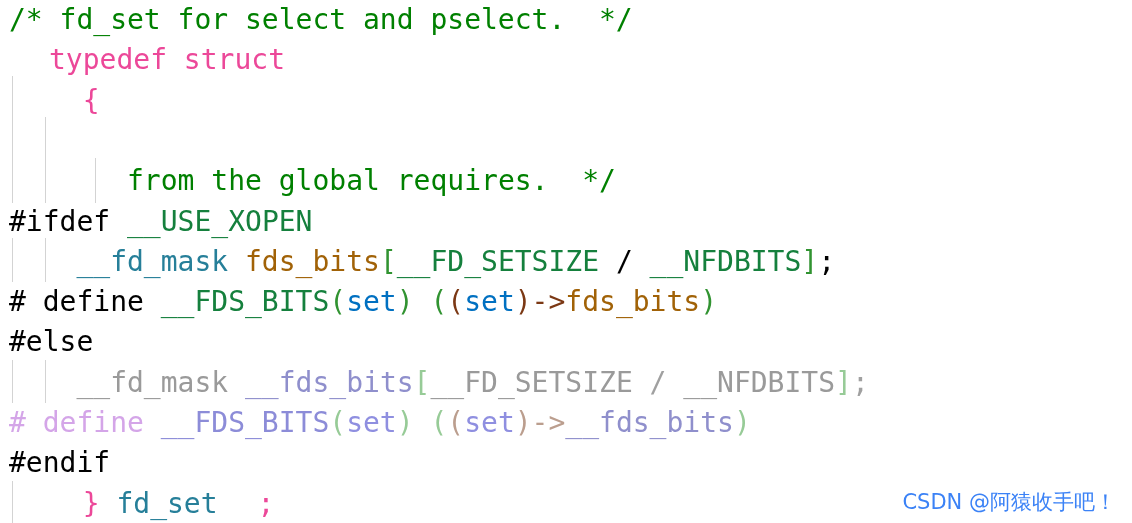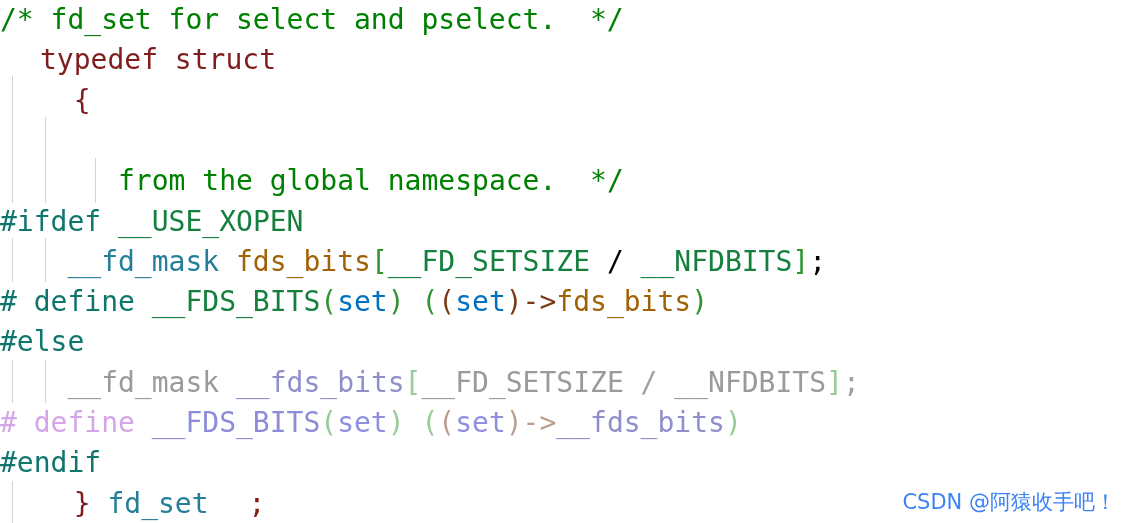--- a/index.html
+++ b/index.html
@@ -13,21 +13,21 @@
   }
   #editor {
     position: relative;
     width: 1132px;
     height: 523px;
     background: #ffffff;
     overflow: hidden;
   }
   .code-area {
     position: absolute;
-    left: 0;
+    left: 9px;
     top: 0;
     width: 1032px;
     height: 523px;
   }
   
   .indent-guides {
     position: absolute;
     left: 0; top: 0;
     width: 1132px; height: 523px;
     pointer-events: none;
@@ -45,22 +45,22 @@
     line-height: 40.3px;
     white-space: pre;
     font-size: 28px;
     letter-spacing: 0;
     font-family: "DejaVu Sans Mono", "Liberation Mono", monospace;
   }
   .line span { white-space: pre; }
 
   
   .t-comment   { color: #008000; }
-  .t-keyword   { color: #7f1d1d; padding-left: 40px; }
-  .t-pp        { color: #0f766e; }
+  .t-keyword   { color: #ec4899; padding-left: 40px; }
+  .t-pp        { color: #000000; }
   .t-macro     { color: #15803d; }
   .t-type      { color: #267f99; }
   .t-field     { color: #a16207; }
   .t-var       { color: #0070c1; }
   .t-plain     { color: #000000; }
   .t-op        { color: #000000; }
   .t-br1       { color: #319331; }
   .t-br2       { color: #7b3814; }
   .t-arrow     { color: #7b3814; }
 
@@ -100,21 +100,21 @@
       <div class="guide" style="left: 45px; top: 117px; height: 86px; background: rgb(211, 211, 211);"></div>
       <div class="guide" style="left: 45px; top: 238px; height: 44px; background: rgb(211, 211, 211);"></div>
       <div class="guide" style="left: 45px; top: 360px; height: 43px; background: rgb(211, 211, 211);"></div>
       <div class="guide" style="left: 95px; top: 158px; height: 45px; background: rgb(211, 211, 211);"></div>
     </div>
 
   <div class="code-area" id="code-area">
       <div class="line" style="top: 0px;"><span class="t-comment">/* fd_set for select and pselect.  */</span></div>
       <div class="line" style="top: 40.3px;"><span class="t-keyword">typedef struct</span></div>
       <div class="line" style="top: 80.6px;"><span class="t-plain">  </span><span class="t-keyword">{</span></div>
-      <div class="line" style="top: 161.2px;"><span class="t-plain">       </span><span class="t-comment">from the global namespace.  */</span></div>
+      <div class="line" style="top: 161.2px;"><span class="t-plain">       </span><span class="t-comment">from the global requires.  */</span></div>
       <div class="line" style="top: 201.5px;"><span class="t-pp">#ifdef </span><span class="t-macro">__USE_XOPEN</span></div>
       <div class="line" style="top: 241.8px;"><span class="t-plain">    </span><span class="t-type">__fd_mask</span><span class="t-plain"> </span><span class="t-field">fds_bits</span><span class="t-br1">[</span><span class="t-macro">__FD_SETSIZE</span><span class="t-op"> / </span><span class="t-macro">__NFDBITS</span><span class="t-br1">]</span><span class="t-plain">;</span></div>
       <div class="line" style="top: 282.1px;"><span class="t-pp"># define </span><span class="t-macro">__FDS_BITS</span><span class="t-br1">(</span><span class="t-var">set</span><span class="t-br1">)</span><span class="t-plain"> </span><span class="t-br1">(</span><span class="t-br2">(</span><span class="t-var">set</span><span class="t-br2">)</span><span class="t-arrow">-&gt;</span><span class="t-field">fds_bits</span><span class="t-br1">)</span></div>
       <div class="line" style="top: 322.4px;"><span class="t-pp">#else</span></div>
       <div class="line" style="top: 362.7px;"><span class="i-plain">    </span><span class="i-type">__fd_mask</span><span class="i-plain"> </span><span class="i-field">__fds_bits</span><span class="i-br1">[</span><span class="i-type">__FD_SETSIZE</span><span class="i-op"> / </span><span class="i-type">__NFDBITS</span><span class="i-br1">]</span><span class="i-plain">;</span></div>
       <div class="line" style="top: 403px;"><span class="i-pp"># define </span><span class="i-macro">__FDS_BITS</span><span class="i-br1">(</span><span class="i-var">set</span><span class="i-br1">)</span><span class="i-plain"> </span><span class="i-br1">(</span><span class="i-br2">(</span><span class="i-var">set</span><span class="i-br2">)</span><span class="i-arrow">-&gt;</span><span class="i-field">__fds_bits</span><span class="i-br1">)</span></div>
       <div class="line" style="top: 443.3px;"><span class="t-pp">#endif</span></div>
       <div class="line" style="top: 483.6px;"><span class="t-plain">  </span><span class="t-keyword">}</span><span class="t-plain"> </span><span class="t-type">fd_set</span><span class="t-keyword">;</span></div>
     </div>
 

